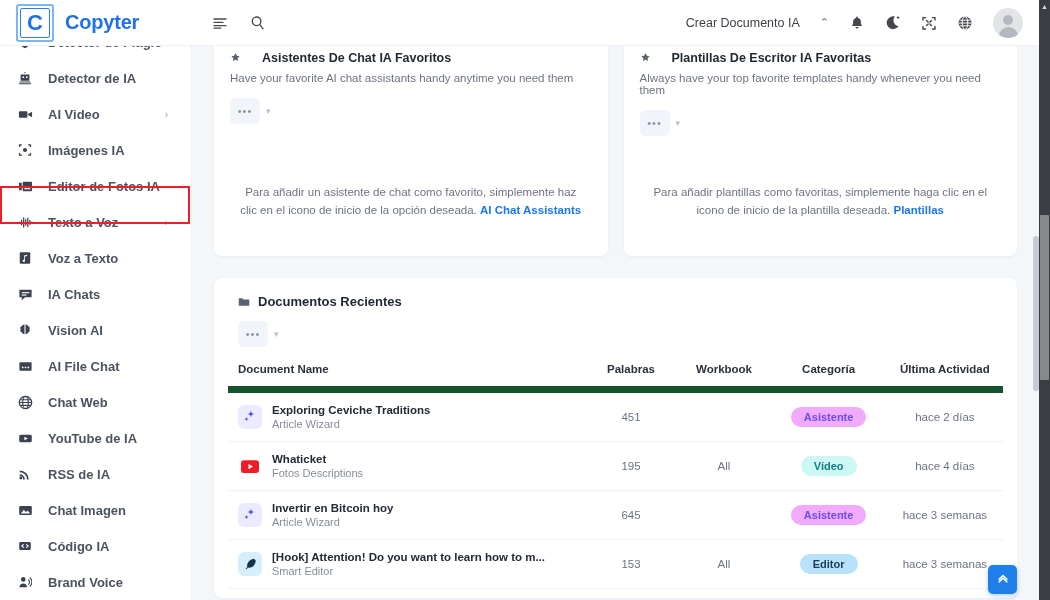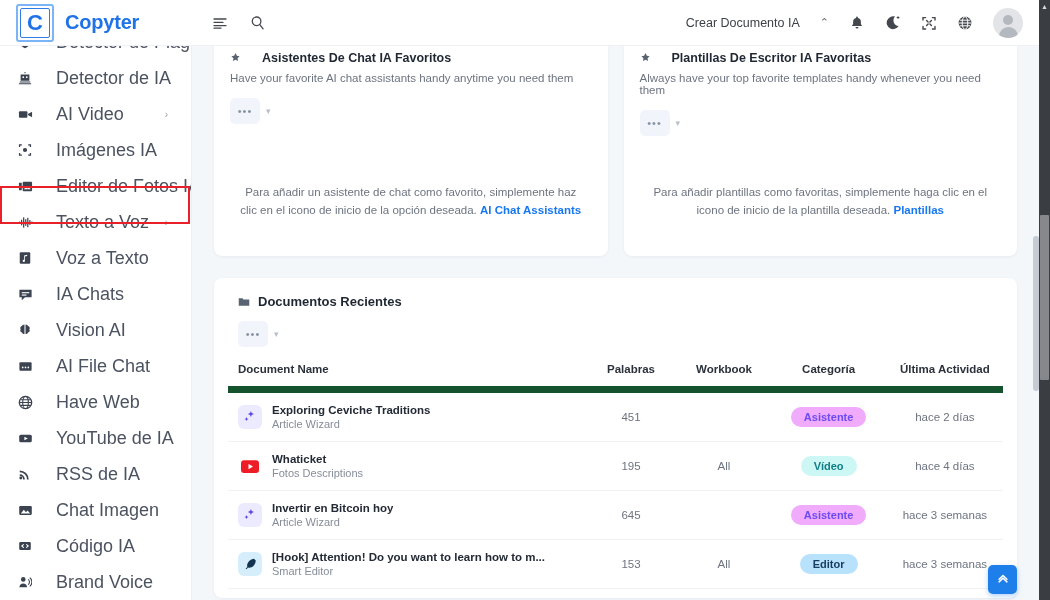--- a/index.html
+++ b/index.html
@@ -103,23 +103,24 @@
     height: 36px; padding-left: 14px;
     cursor: pointer;
     position: relative;
   }
   .side-item .si-ico {
     width: 22px; flex: 0 0 22px;
     display: flex; align-items: center; justify-content: center;
     color: #3b4250;
   }
   .side-item .si-label {
-    margin-left: 20px;
-    font-size: 18px; color: #4b5260;
+    margin-left: 12px;
+    font-size: 13px; color: #4b5260;
     white-space: nowrap;
+    font-weight: bold;
   }
   .side-item .si-chev {
     position: absolute; right: 24px;
     font-size: 10px; color: #9aa0aa;
   }
 
   
   .red-box {
     position: absolute;
     left: 0; top: 186px;
@@ -609,21 +610,21 @@
       </div>
 
       <div class="side-item">
         <span class="si-ico">
             <svg width="15" height="15" viewBox="0 0 16 16">
               <circle cx="8" cy="8" r="6.6" fill="none" stroke="currentColor" stroke-width="1.4"></circle>
               <ellipse cx="8" cy="8" rx="3" ry="6.6" fill="none" stroke="currentColor" stroke-width="1.2"></ellipse>
               <path d="M1.6 8h12.8M2.6 5h10.8M2.6 11h10.8" stroke="currentColor" stroke-width="1.2"></path>
             </svg>
           </span>
-        <span class="si-label">Have Web</span>
+        <span class="si-label">Chat Web</span>
         <span class="si-chev"></span>
       </div>
 
       <div class="side-item">
         <span class="si-ico">
             <svg width="15" height="15" viewBox="0 0 16 16">
               <rect x="1.3" y="4" width="13.4" height="8" rx="1.6" fill="currentColor"></rect>
               <path d="M6.8 6.2l3.6 1.8-3.6 1.8z" fill="#fff"></path>
             </svg>
           </span>

